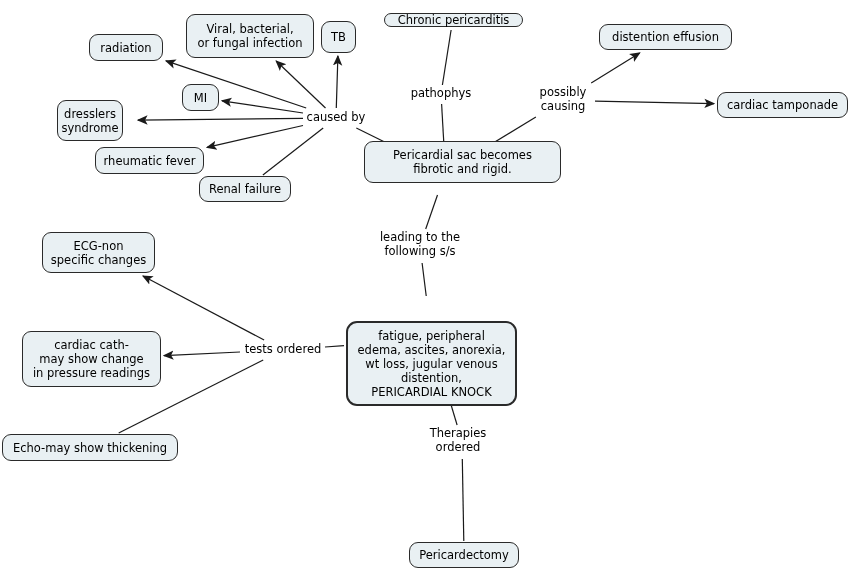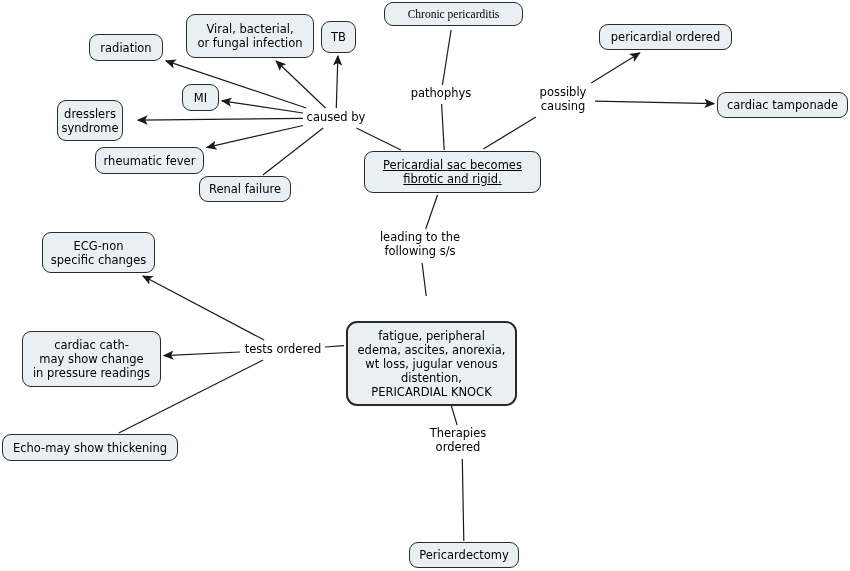--- a/index.html
+++ b/index.html
@@ -89,24 +89,24 @@
   <div id="nodes">
       <div class="node" style="left: 89px; top: 34px; width: 74px; height: 27px;">radiation</div>
       <div class="node" style="left: 186px; top: 14px; width: 128px; height: 44px;">Viral, bacterial,
 or fungal infection</div>
       <div class="node" style="left: 321px; top: 21px; width: 35px; height: 32px;">TB</div>
       <div class="node" style="left: 182px; top: 84px; width: 37px; height: 27px;">MI</div>
       <div class="node" style="left: 57px; top: 100px; width: 66px; height: 41px;">dresslers
 syndrome</div>
       <div class="node" style="left: 95px; top: 147px; width: 109px; height: 27px;">rheumatic fever</div>
       <div class="node" style="left: 199px; top: 176px; width: 92px; height: 26px;">Renal failure</div>
-      <div class="node" style="left: 384px; top: 2px; width: 139px; height: 24px; font-family: Liberation Serif, serif;">Chronic pericarditis</div>
-      <div class="node" style="left: 599px; top: 24px; width: 133px; height: 26px;">pericardial ordered</div>
+      <div class="node" style="left: 384px; top: 13px; width: 139px; height: 14px;">Chronic pericarditis</div>
+      <div class="node" style="left: 599px; top: 24px; width: 133px; height: 26px;">distention effusion</div>
       <div class="node" style="left: 717px; top: 92px; width: 131px; height: 26px;">cardiac tamponade</div>
-      <div class="node" style="left: 364px; top: 151px; width: 177px; height: 42px; text-decoration: underline;">Pericardial sac becomes
+      <div class="node" style="left: 364px; top: 141px; width: 197px; height: 42px;">Pericardial sac becomes
 fibrotic and rigid.</div>
       <div class="node" style="left: 42px; top: 232px; width: 113px; height: 41px;">ECG-non
 specific changes</div>
       <div class="node" style="left: 22px; top: 331px; width: 139px; height: 56px;">cardiac cath-
 may show change
 in pressure readings</div>
       <div class="node" style="left: 2px; top: 434px; width: 176px; height: 27px;">Echo-may show thickening</div>
       <div class="node emph" style="left: 346px; top: 297px; width: 171px; height: 85px; margin-top: 24px;">fatigue, peripheral
 edema, ascites, anorexia,
 wt loss, jugular venous

